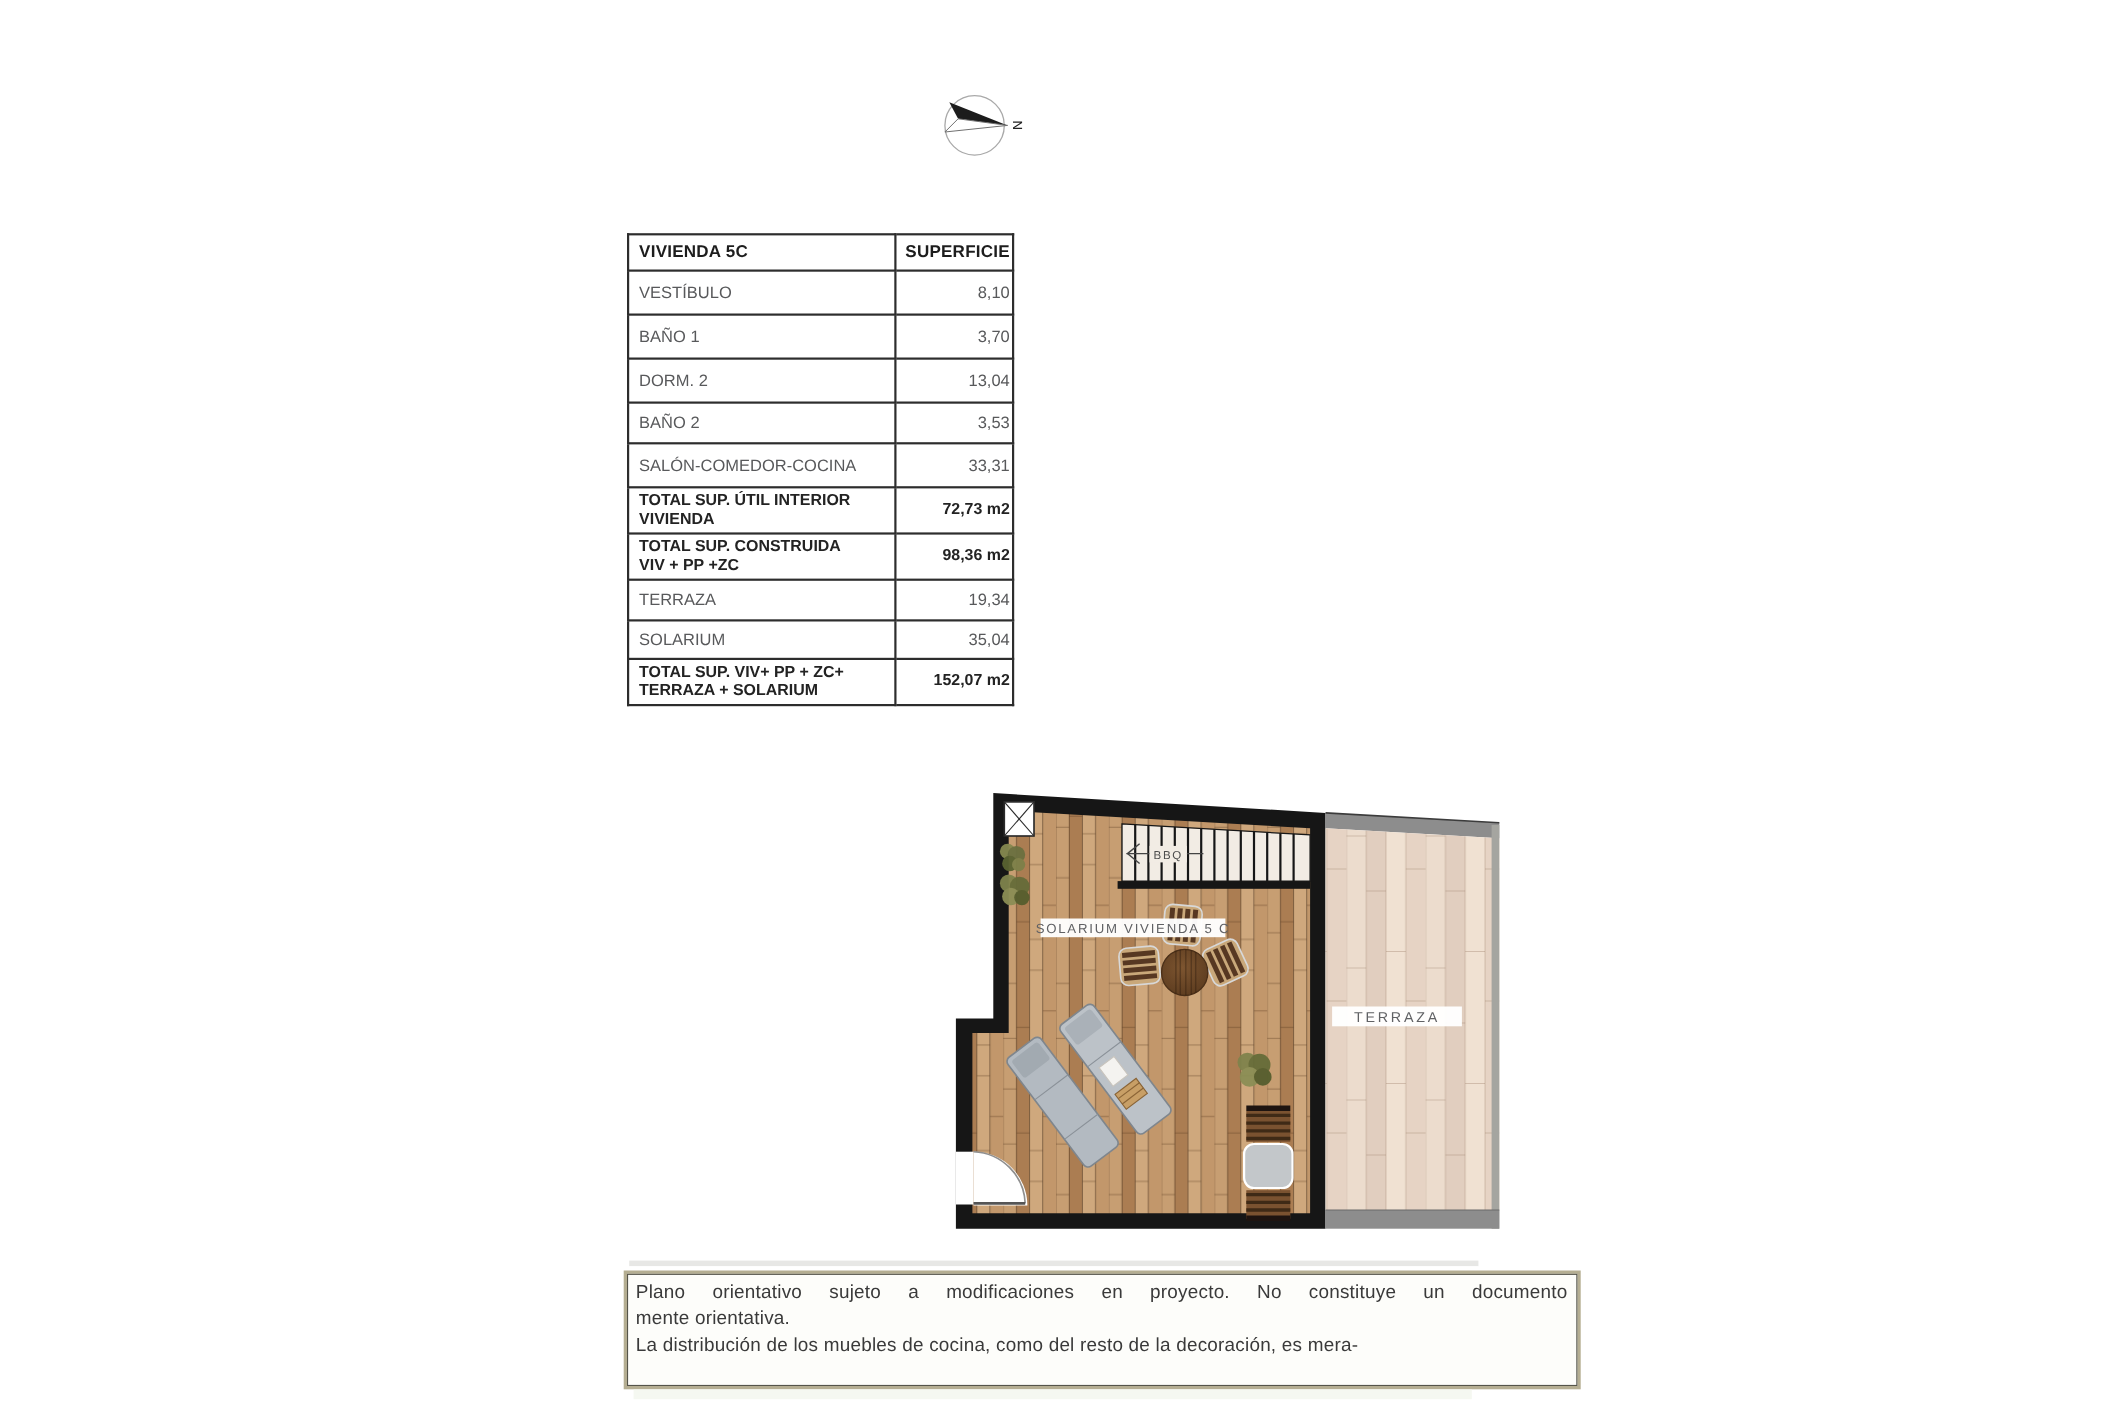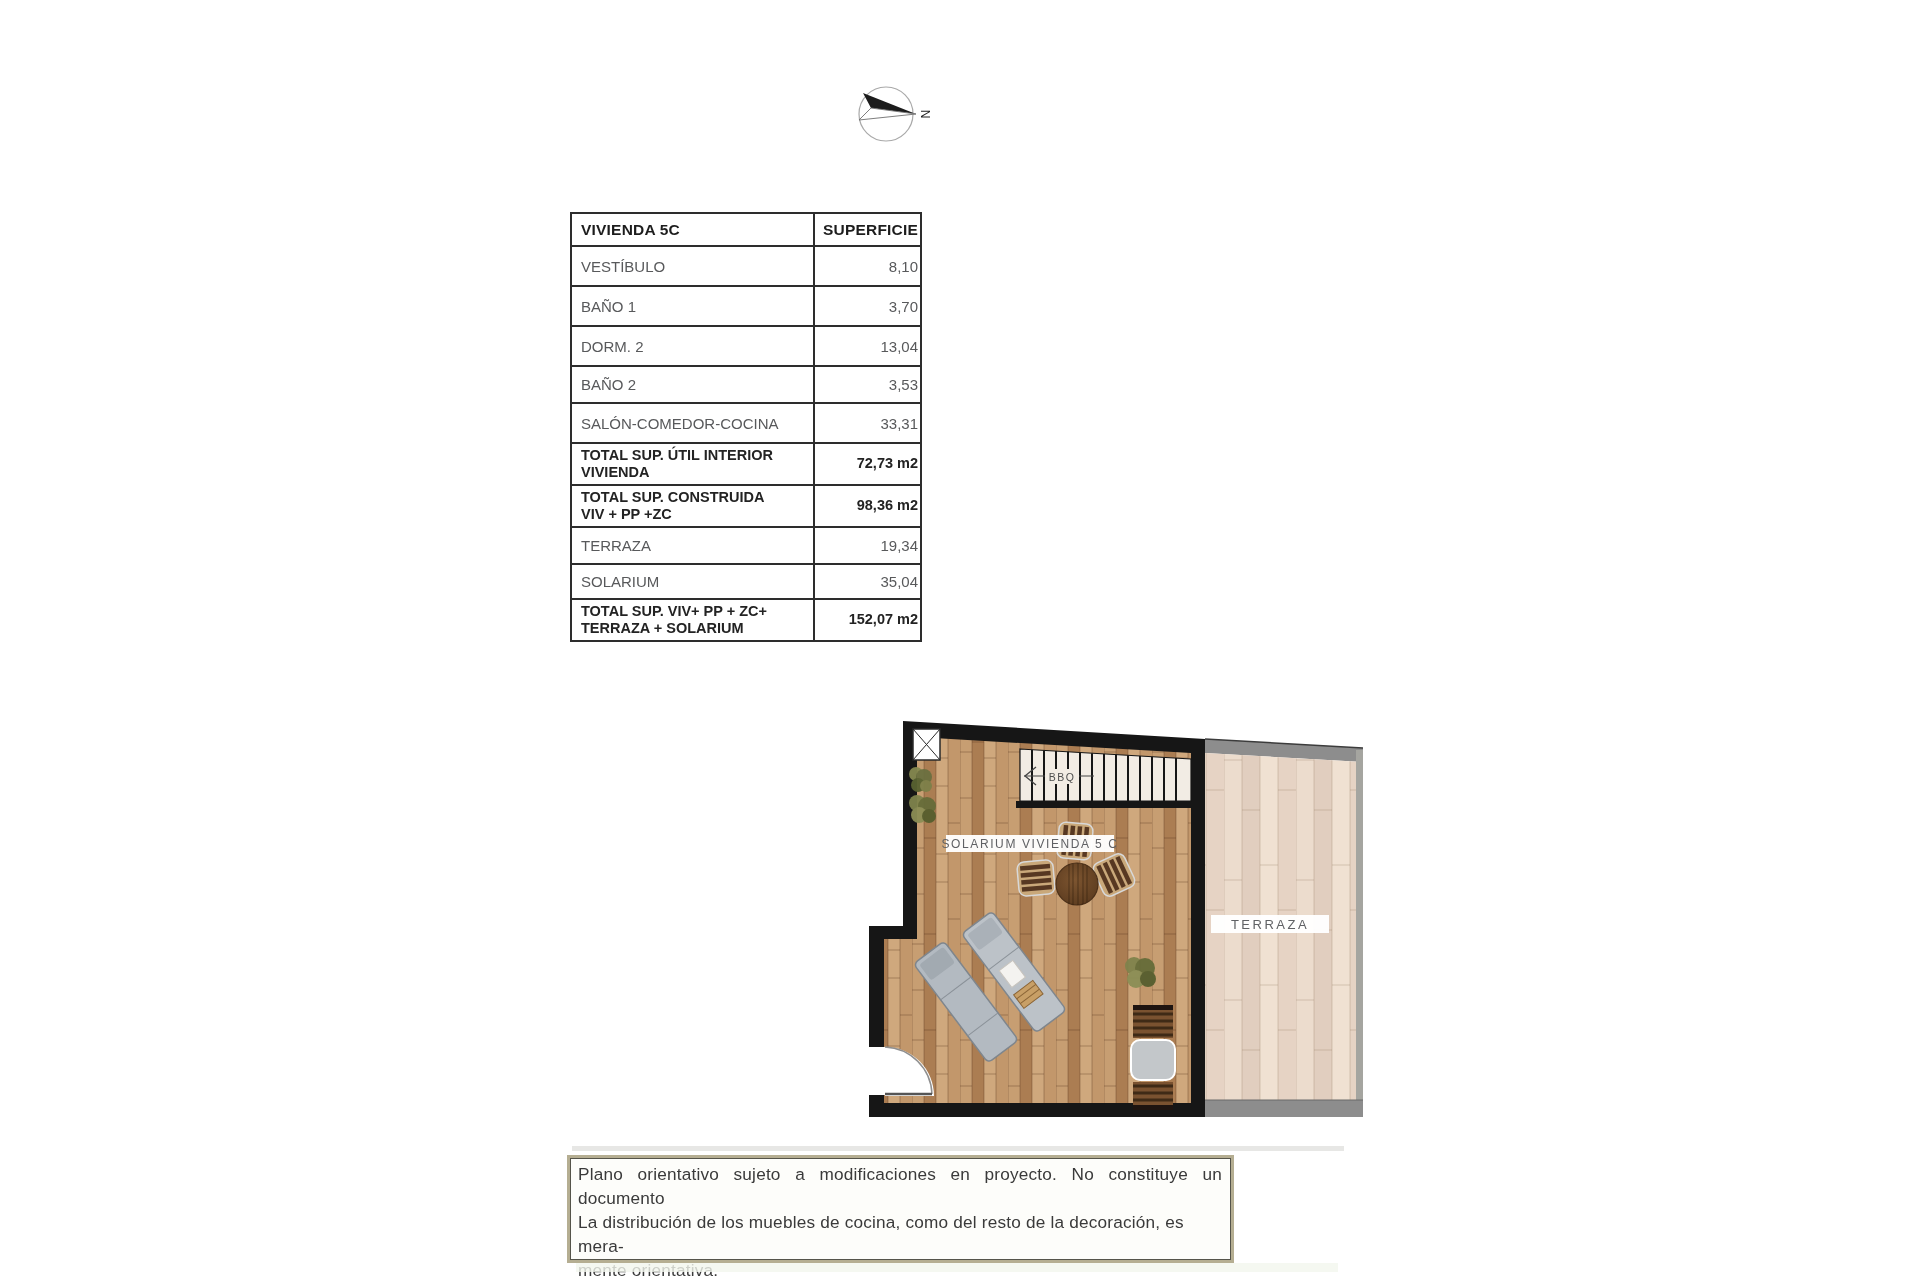--- a/index.html
+++ b/index.html
@@ -17,21 +17,21 @@
   .area-table col.c1{width:243px;} .area-table col.c2{width:107px;}
   .area-table tr.hd{height:33px;margin-top:26px;}
   .area-table tr.r40{height:40px;margin-left:20px;} .area-table tr.r37{height:37px;}
   .area-table tr.r35{height:35px;padding-left:16px;} .area-table tr.rt{height:42px;}
   .area-table tr.rt td{font-weight:bold;color:#232323;font-size:14.5px;line-height:1.18;}
   .lbl{white-space:pre-line;}
 
   
   .shadow-line{position:absolute;left:572px;top:1146px;width:772px;height:5px;
                background:#d3d3d0;opacity:.55;}
-  .disclaimer{position:absolute;left:570px;top:1158px;width:661px;height:102px;
+  .disclaimer{position:absolute;left:570px;top:1158px;width:864px;height:102px;
               box-sizing:border-box;border:1px solid #55544a;
               box-shadow:0 0 0 3px #b5ae92;background:#fdfdfa;
               padding:3px 8px 0 7px;}
   .disclaimer .dline{font-size:17.2px;line-height:24px;color:#3a3a3a;
               letter-spacing:.2px;white-space:normal;}
   .disclaimer .dline.just{text-align:justify;text-align-last:justify;}
   .bottom-tint{position:absolute;left:576px;top:1263px;width:762px;height:9px;
               background:#f3f6ee;opacity:.8;}
 </style>
 </head>
@@ -285,16 +285,16 @@
     <td class="lbl">TOTAL SUP. VIV+ PP + ZC+
 TERRAZA + SOLARIUM</td>
     <td class="val">152,07 m2</td>
   </tr>
 </tbody>
   </table>
 
 <div class="shadow-line"></div>
 <div class="disclaimer">
   <div class="dline just">Plano orientativo sujeto a modificaciones en proyecto. No constituye un documento</div>
+  <div class="dline">mente orientativa.</div>
   <div class="dline">La distribución de los muebles de cocina, como del resto de la decoración, es mera-</div>
-  <div class="dline">mente orientativa.</div>
 </div>
 <div class="bottom-tint"></div>
 
 </body></html>

